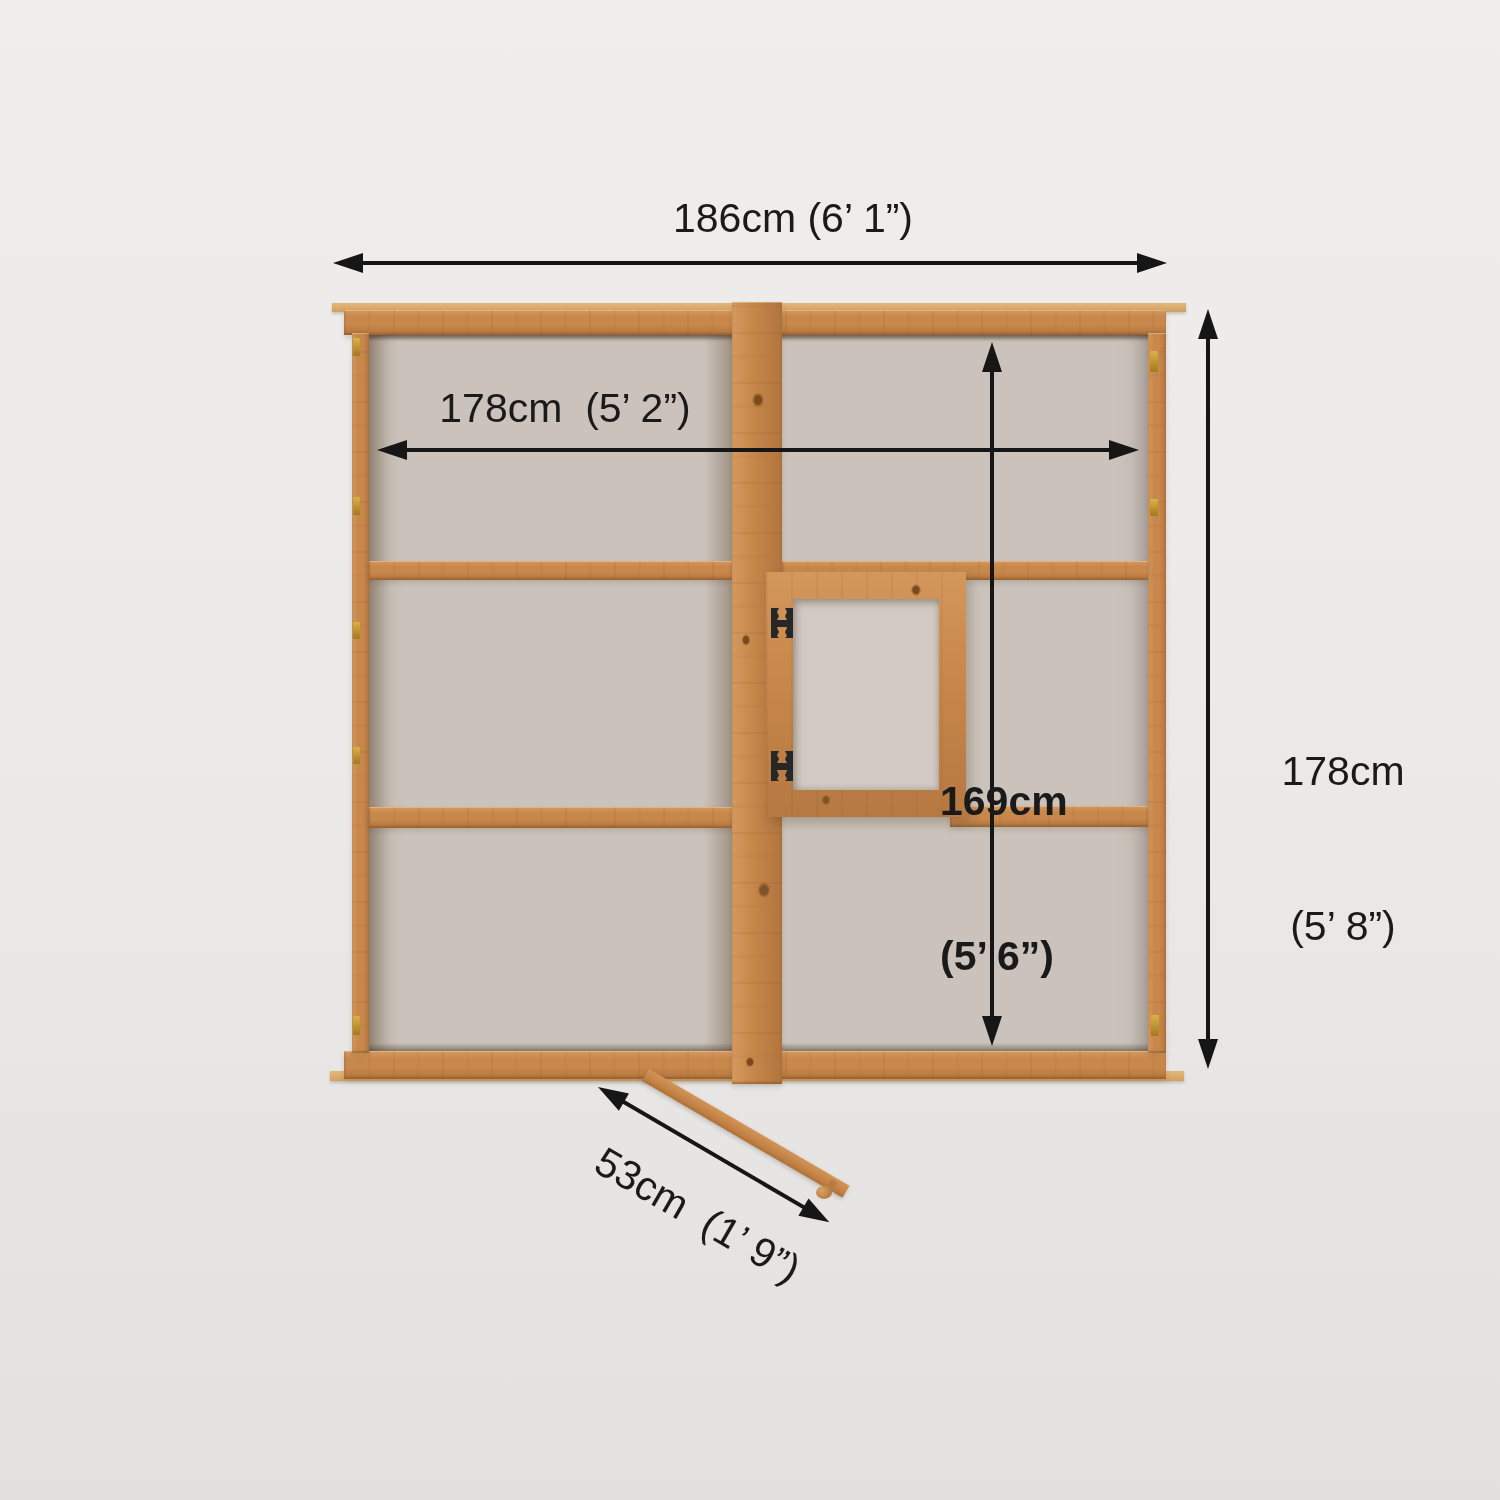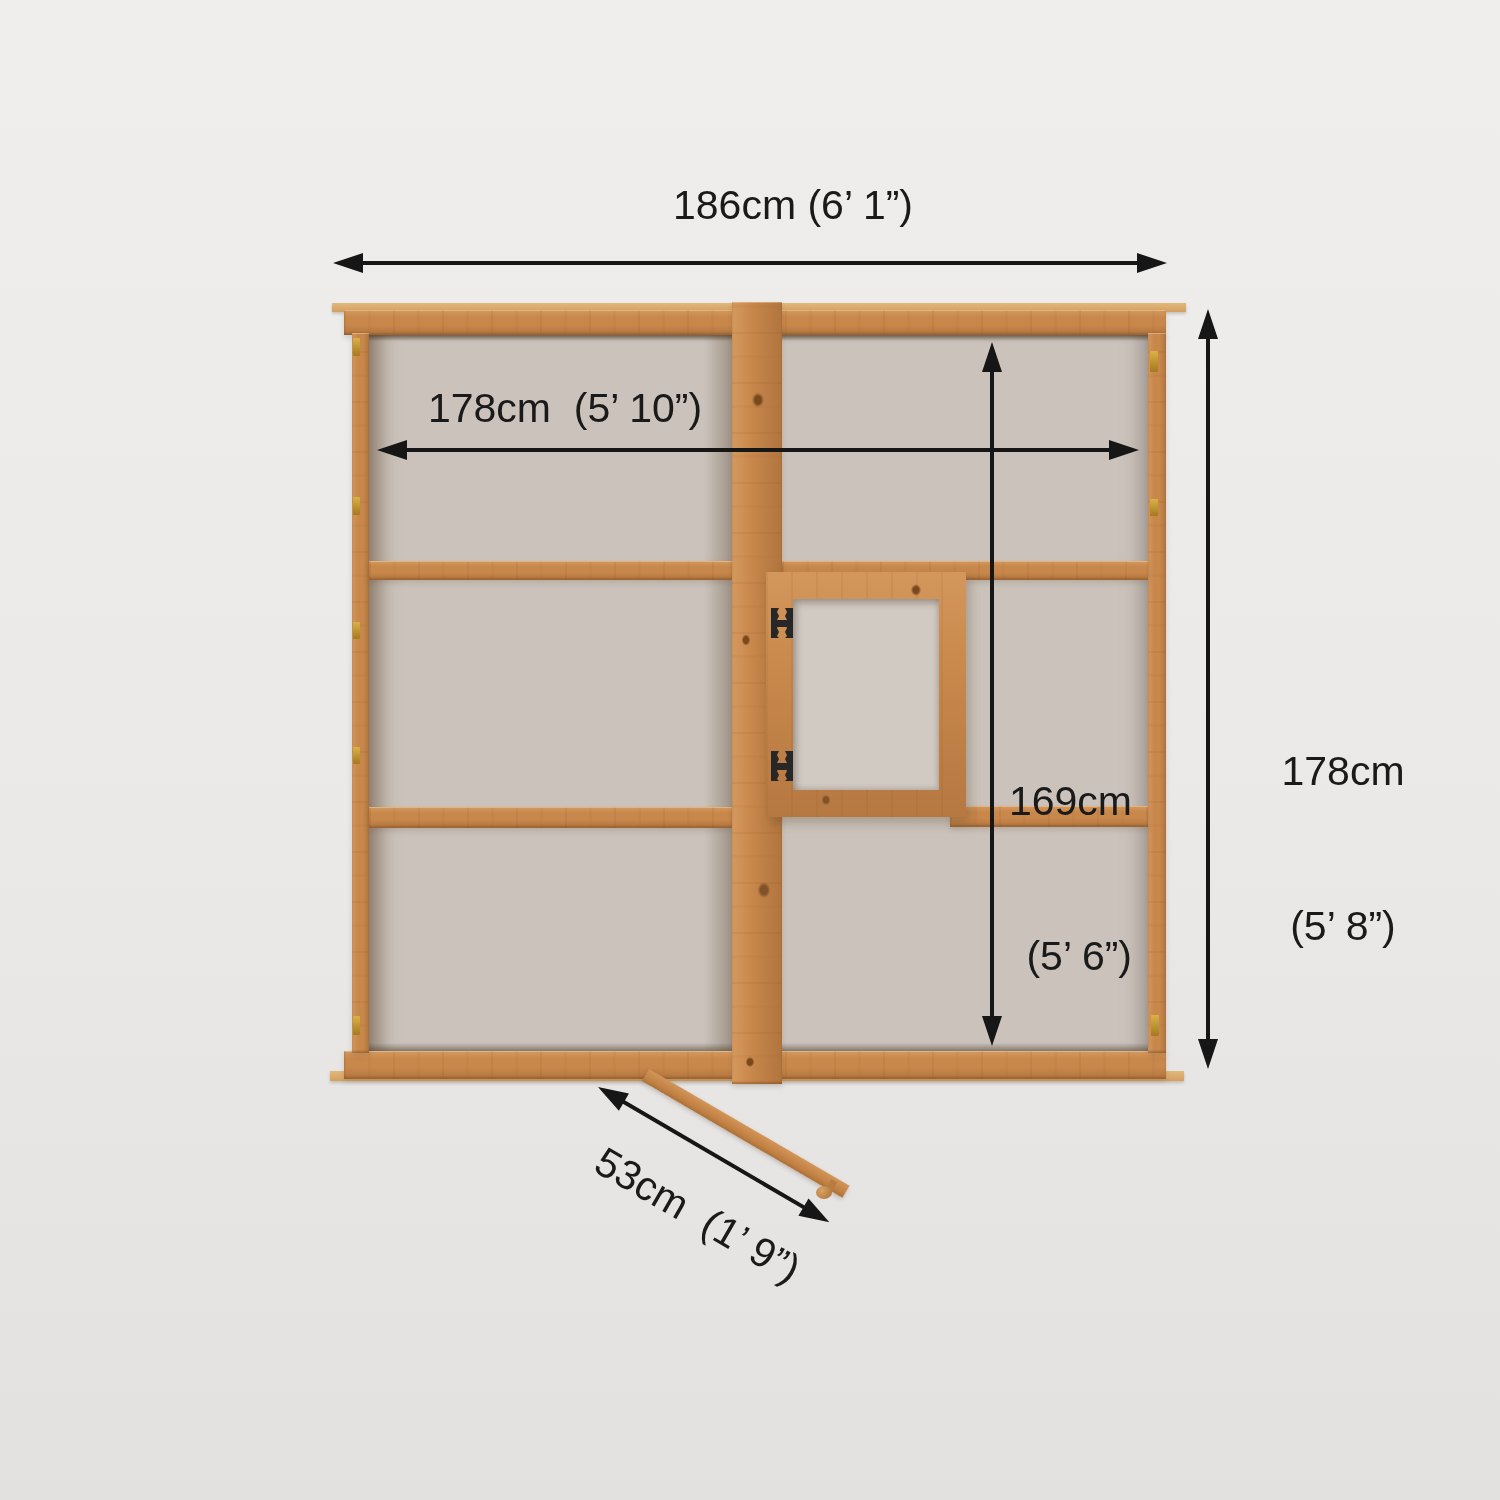--- a/index.html
+++ b/index.html
@@ -7,23 +7,23 @@
     position:relative;width:1500px;height:1500px;overflow:hidden;
     background:linear-gradient(180deg,#efeeed 0%,#eae9e8 55%,#e2e1e0 100%);
     font-family:"Liberation Sans","DejaVu Sans",sans-serif;
   }
   
   .dim-label{
     position:absolute;font-size:41px;color:#1a1a1a;line-height:1.26;
     white-space:pre;z-index:12;letter-spacing:0;
   }
   .center{text-align:center}
-  #lbl-outer-width{left:543px;top:180px;width:500px;}
+  #lbl-outer-width{left:543px;top:193px;width:500px;}
   #lbl-inner-width{left:400px;top:383px;width:330px;}
-  #lbl-inner-depth{left:940px;top:673px;width:192px;text-align:right;}
+  #lbl-inner-depth{left:940px;top:673px;width:192px;font-weight:bold;}
   #lbl-depth{left:1223px;top:643px;width:240px;text-align:center;}
   #lbl-door{left:576px;top:1116px;width:310px;transform:rotate(30deg);transform-origin:0 0;}
   
   .h-arrow{position:absolute;height:22px;z-index:10;}
   .h-arrow .shaft{position:absolute;left:20px;right:20px;top:9px;height:4px;background:#161616;}
   .h-arrow .head{position:absolute;top:1px;width:0;height:0;border-top:10px solid transparent;border-bottom:10px solid transparent;}
   .h-arrow .head-left{left:0;border-right:30px solid #161616;}
   .h-arrow .head-right{right:0;border-left:30px solid #161616;}
   .v-arrow{position:absolute;width:22px;z-index:10;}
   .v-arrow .shaft{position:absolute;top:20px;bottom:20px;left:9px;width:4px;background:#161616;}
@@ -203,21 +203,21 @@
     <div class="head head-top"></div>
     <div class="head head-bottom"></div>
   </div>
   <div id="arrow-door" class="h-arrow">
     <div class="shaft"></div>
     <div class="head head-left"></div>
     <div class="head head-right"></div>
   </div>
 
   <div id="lbl-outer-width" class="dim-label center">186cm (6’ 1”)</div>
-  <div id="lbl-inner-width" class="dim-label center">178cm  (5’ 10”)</div>
+  <div id="lbl-inner-width" class="dim-label center">178cm  (5’ 2”)</div>
   <div id="lbl-inner-depth" class="dim-label">
     <div>169cm</div>
     <div>(5’ 6”)</div>
   </div>
   <div id="lbl-depth" class="dim-label">
     <div>178cm</div>
     <div>(5’ 8”)</div>
   </div>
   <div id="lbl-door" class="dim-label center">53cm  (1’ 9”)</div>
 

